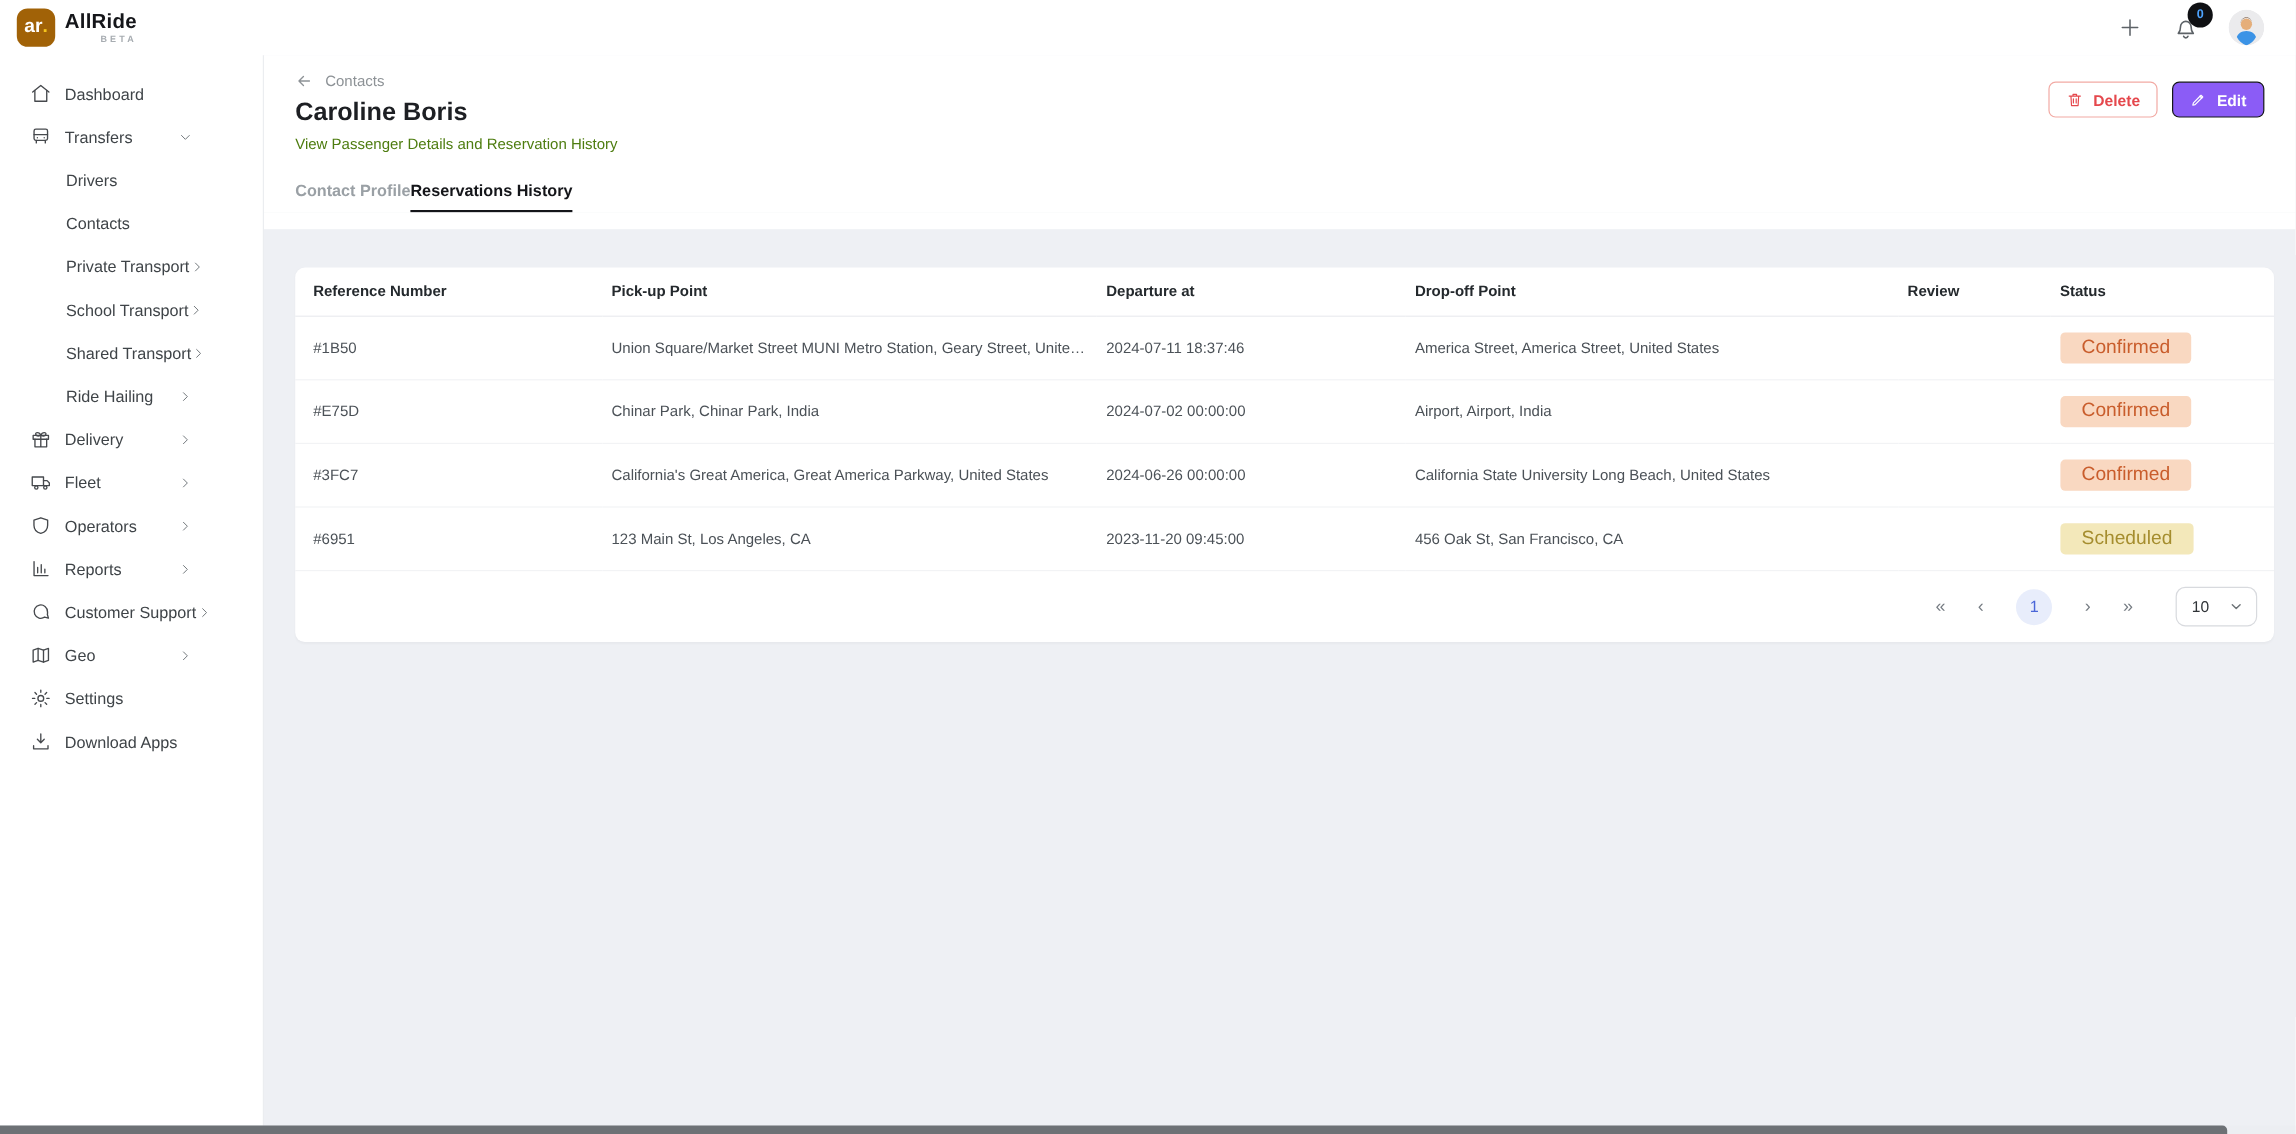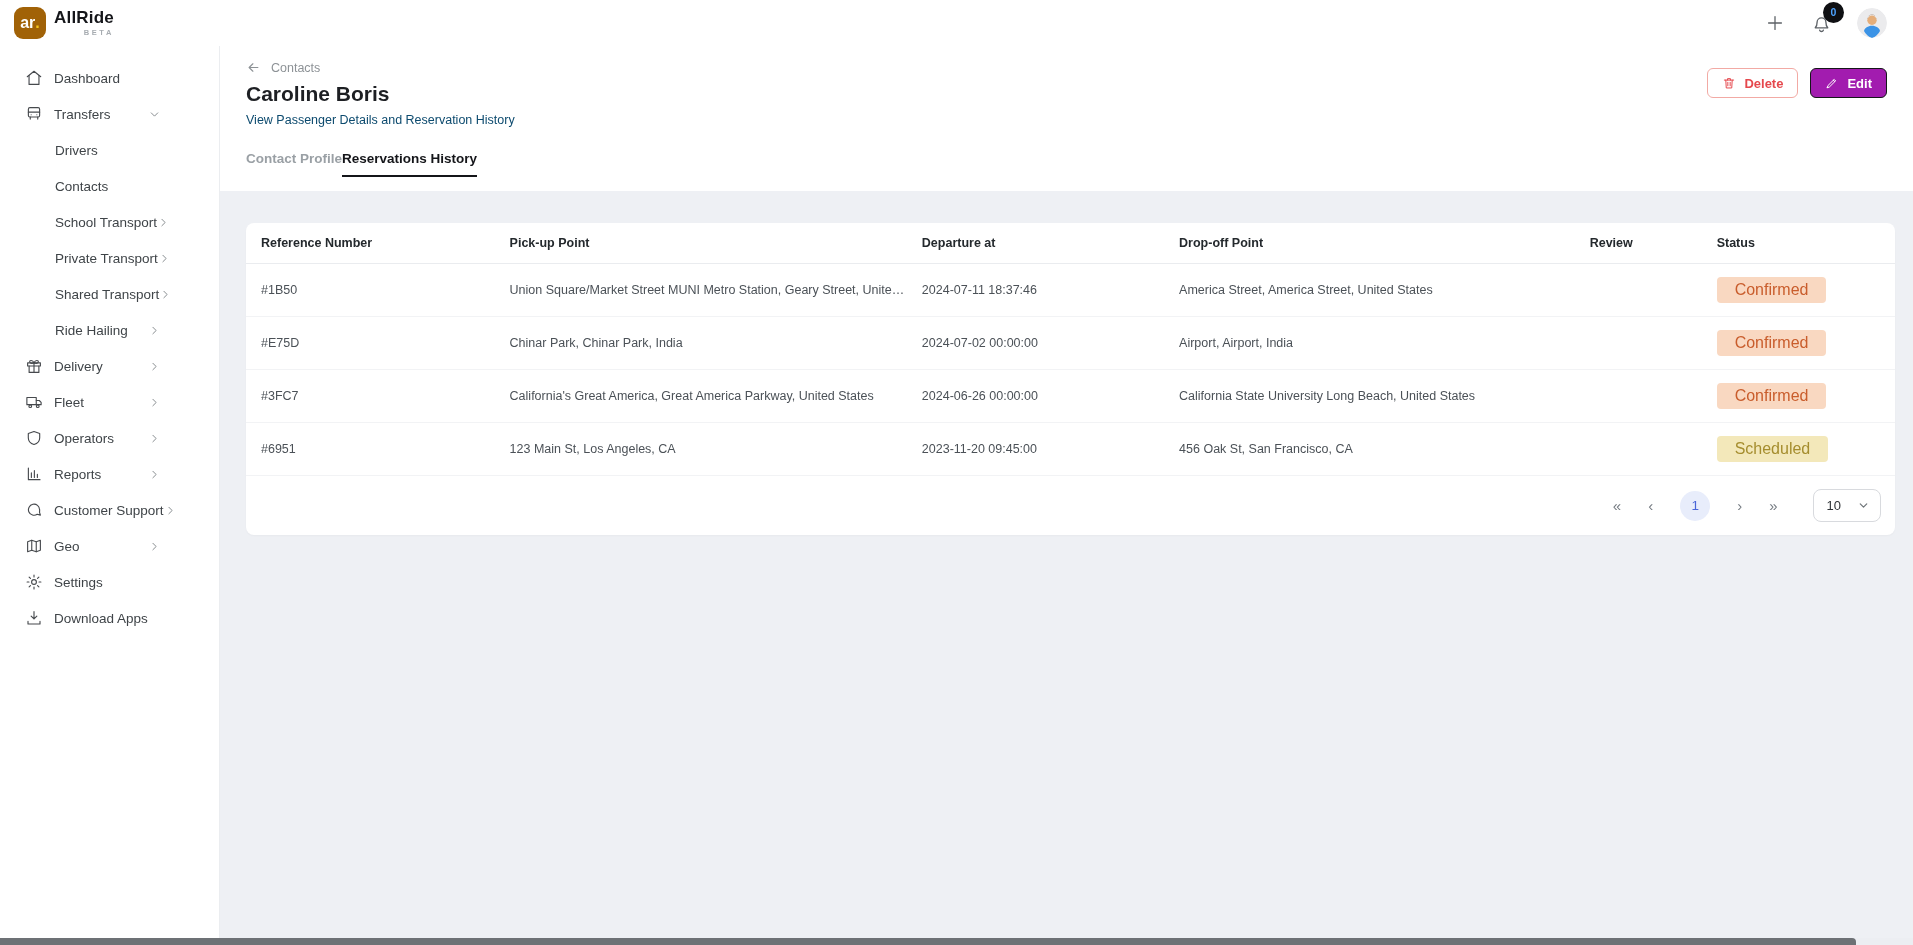--- a/index.html
+++ b/index.html
@@ -38,28 +38,28 @@
   .side-chevron svg { width:13px; height:13px; }
 
   
   .main { flex:1; display:flex; flex-direction:column; background:#eef0f4; min-width:0; }
   .main-head { background:#fff; padding:14px 26px 0 26px; display:flex; align-items:flex-start; }
   .head-left { flex:1; }
   .breadcrumb-row { display:flex; align-items:center; gap:10px; color:#8d9296; font-size:12.5px; }
   .back-arrow { display:flex; color:#8d9296; cursor:pointer; }
   .crumb { cursor:pointer; }
   .page-title { font-size:21px; font-weight:700; color:#1d1f23; margin-top:7px; }
-  .page-sub { font-size:12.5px; color:#0c4a6e; margin-top:7px; }
+  .page-sub { font-size:12.5px; color:#4d7c0f; margin-top:7px; }
   .head-actions { display:flex; gap:12px; margin-top:8px; }
   .btn { display:flex; align-items:center; gap:8px; height:30px; border-radius:6px;
     font-size:13px; font-weight:600; padding:0 14px; cursor:pointer;
     font-family:"Liberation Sans", sans-serif; }
   .btn svg { width:14px; height:14px; }
   .btn-delete { background:#fff; border:1px solid #f2aaa4; color:#e5484d; }
-  .btn-edit { background:#a21caf; border:1px solid #15161a; color:#fff; }
+  .btn-edit { background:#8b5cf6; border:1px solid #15161a; color:#fff; }
   .tabs { display:flex; margin-top:24px; }
   .tab { font-size:13.5px; font-weight:700; color:#9aa0a5; padding-bottom:9px;
     border-bottom:2.5px solid transparent; cursor:pointer; }
   .tab.active { color:#141519; border-bottom-color:#141519; }
   .main-head-pad { background:#fff; height:14px; }
 
   
   .content { flex:1; padding:32px 18px 0 26px; }
   .card { background:#fff; border-radius:8px; padding-bottom:10px; box-shadow:0 1px 2px rgba(20,22,26,.03); }
   table { width:100%; border-collapse:collapse; font-size:12.5px; table-layout:fixed; }
@@ -150,29 +150,29 @@
           </svg>
         </span>
       </div>
       <div class="side-item sub">
         <span class="side-label">Drivers</span>
       </div>
       <div class="side-item sub">
         <span class="side-label">Contacts</span>
       </div>
       <div class="side-item sub">
+        <span class="side-label">Private Transport</span>
+        <span class="side-chevron">
+          <svg width="18" height="18" viewBox="0 0 24 24" fill="none" stroke="currentColor" stroke-width="1.5" stroke-linecap="round" stroke-linejoin="round">
+            <path d="m9 6 6 6-6 6"></path>
+          </svg>
+        </span>
+      </div>
+      <div class="side-item sub">
         <span class="side-label">School Transport</span>
-        <span class="side-chevron">
-          <svg width="18" height="18" viewBox="0 0 24 24" fill="none" stroke="currentColor" stroke-width="1.5" stroke-linecap="round" stroke-linejoin="round">
-            <path d="m9 6 6 6-6 6"></path>
-          </svg>
-        </span>
-      </div>
-      <div class="side-item sub">
-        <span class="side-label">Private Transport</span>
         <span class="side-chevron">
           <svg width="18" height="18" viewBox="0 0 24 24" fill="none" stroke="currentColor" stroke-width="1.5" stroke-linecap="round" stroke-linejoin="round">
             <path d="m9 6 6 6-6 6"></path>
           </svg>
         </span>
       </div>
       <div class="side-item sub">
         <span class="side-label">Shared Transport</span>
         <span class="side-chevron">
           <svg width="18" height="18" viewBox="0 0 24 24" fill="none" stroke="currentColor" stroke-width="1.5" stroke-linecap="round" stroke-linejoin="round">

